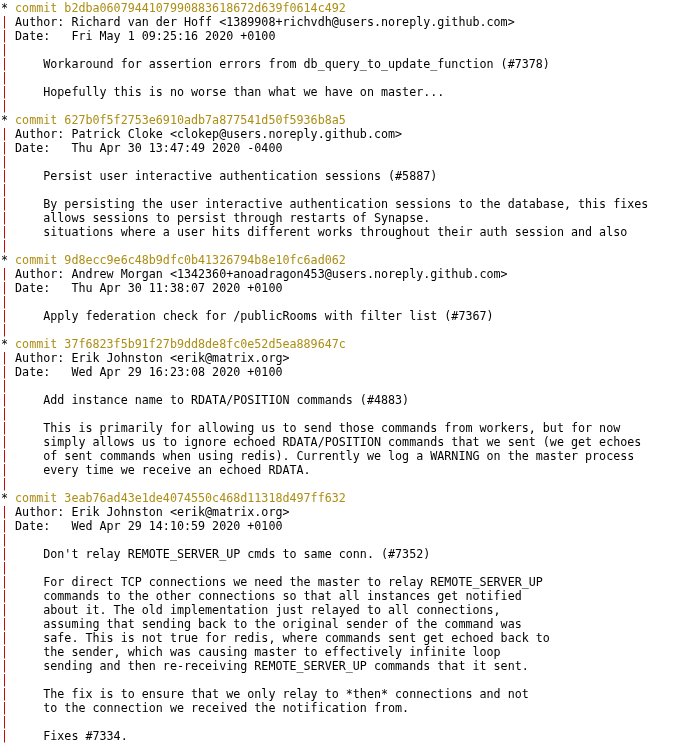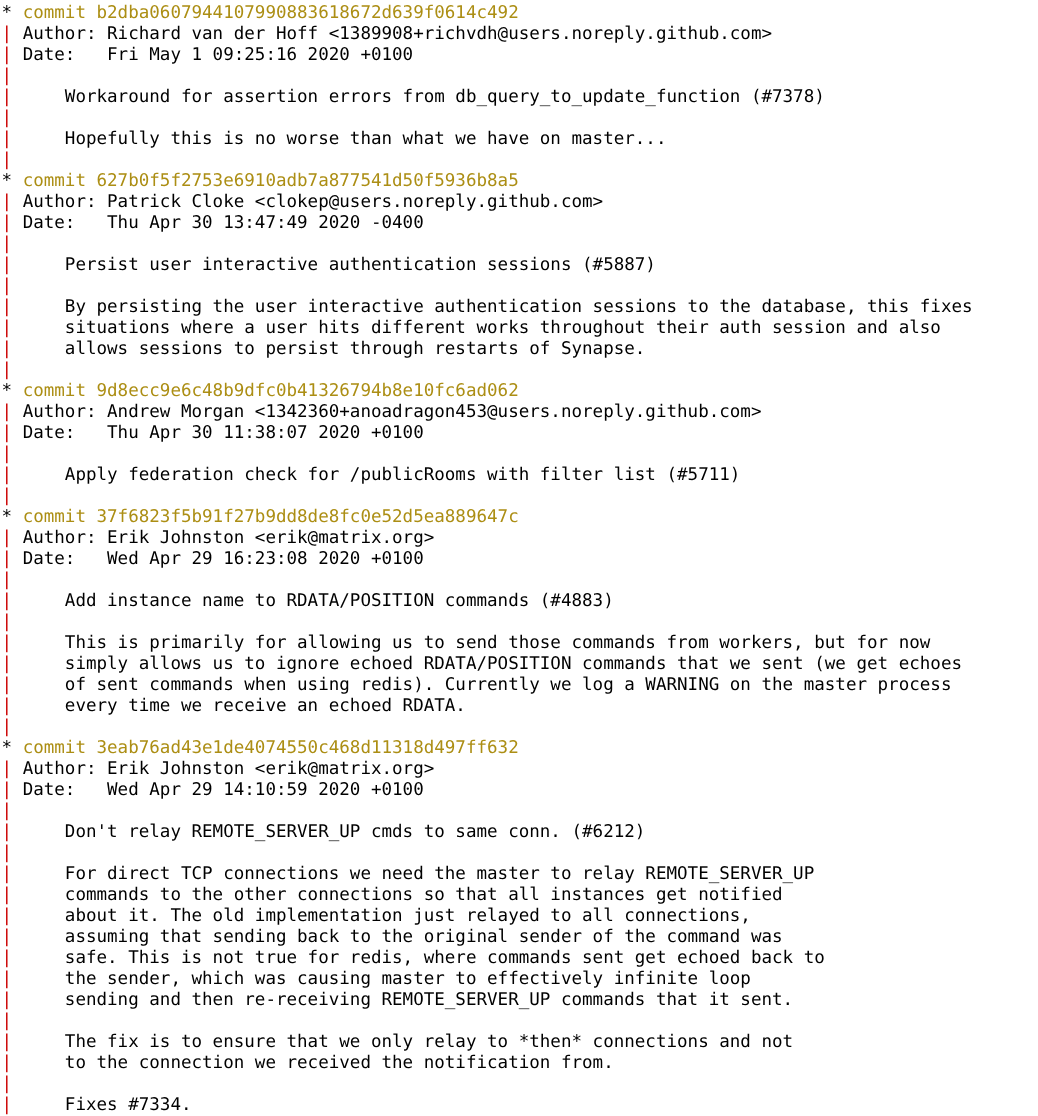--- a/index.html
+++ b/index.html
@@ -51,45 +51,45 @@
       <div class="line"><span class="graph-pipe">|</span><span class="text"></span></div>
       <div class="line"><span class="graph-pipe">|</span><span class="text">     Hopefully this is no worse than what we have on master...</span></div>
       <div class="line"><span class="graph-pipe">|</span><span class="text"></span></div>
       <div class="line"><span class="graph-star">*</span><span class="commit-text"> commit 627b0f5f2753e6910adb7a877541d50f5936b8a5</span></div>
       <div class="line"><span class="graph-pipe">|</span><span class="text"> Author: Patrick Cloke &lt;clokep@users.noreply.github.com&gt;</span></div>
       <div class="line"><span class="graph-pipe">|</span><span class="text"> Date:   Thu Apr 30 13:47:49 2020 -0400</span></div>
       <div class="line"><span class="graph-pipe">|</span><span class="text"></span></div>
       <div class="line"><span class="graph-pipe">|</span><span class="text">     Persist user interactive authentication sessions (#5887)</span></div>
       <div class="line"><span class="graph-pipe">|</span><span class="text"></span></div>
       <div class="line"><span class="graph-pipe">|</span><span class="text">     By persisting the user interactive authentication sessions to the database, this fixes</span></div>
+      <div class="line"><span class="graph-pipe">|</span><span class="text">     allows sessions to persist through restarts of Synapse.</span></div>
       <div class="line"><span class="graph-pipe">|</span><span class="text">     situations where a user hits different works throughout their auth session and also</span></div>
-      <div class="line"><span class="graph-pipe">|</span><span class="text">     allows sessions to persist through restarts of Synapse.</span></div>
       <div class="line"><span class="graph-pipe">|</span><span class="text"></span></div>
       <div class="line"><span class="graph-star">*</span><span class="commit-text"> commit 9d8ecc9e6c48b9dfc0b41326794b8e10fc6ad062</span></div>
       <div class="line"><span class="graph-pipe">|</span><span class="text"> Author: Andrew Morgan &lt;1342360+anoadragon453@users.noreply.github.com&gt;</span></div>
       <div class="line"><span class="graph-pipe">|</span><span class="text"> Date:   Thu Apr 30 11:38:07 2020 +0100</span></div>
       <div class="line"><span class="graph-pipe">|</span><span class="text"></span></div>
-      <div class="line"><span class="graph-pipe">|</span><span class="text">     Apply federation check for /publicRooms with filter list (#5711)</span></div>
+      <div class="line"><span class="graph-pipe">|</span><span class="text">     Apply federation check for /publicRooms with filter list (#7367)</span></div>
       <div class="line"><span class="graph-pipe">|</span><span class="text"></span></div>
       <div class="line"><span class="graph-star">*</span><span class="commit-text"> commit 37f6823f5b91f27b9dd8de8fc0e52d5ea889647c</span></div>
       <div class="line"><span class="graph-pipe">|</span><span class="text"> Author: Erik Johnston &lt;erik@matrix.org&gt;</span></div>
       <div class="line"><span class="graph-pipe">|</span><span class="text"> Date:   Wed Apr 29 16:23:08 2020 +0100</span></div>
       <div class="line"><span class="graph-pipe">|</span><span class="text"></span></div>
       <div class="line"><span class="graph-pipe">|</span><span class="text">     Add instance name to RDATA/POSITION commands (#4883)</span></div>
       <div class="line"><span class="graph-pipe">|</span><span class="text"></span></div>
       <div class="line"><span class="graph-pipe">|</span><span class="text">     This is primarily for allowing us to send those commands from workers, but for now</span></div>
       <div class="line"><span class="graph-pipe">|</span><span class="text">     simply allows us to ignore echoed RDATA/POSITION commands that we sent (we get echoes</span></div>
       <div class="line"><span class="graph-pipe">|</span><span class="text">     of sent commands when using redis). Currently we log a WARNING on the master process</span></div>
       <div class="line"><span class="graph-pipe">|</span><span class="text">     every time we receive an echoed RDATA.</span></div>
       <div class="line"><span class="graph-pipe">|</span><span class="text"></span></div>
       <div class="line"><span class="graph-star">*</span><span class="commit-text"> commit 3eab76ad43e1de4074550c468d11318d497ff632</span></div>
       <div class="line"><span class="graph-pipe">|</span><span class="text"> Author: Erik Johnston &lt;erik@matrix.org&gt;</span></div>
       <div class="line"><span class="graph-pipe">|</span><span class="text"> Date:   Wed Apr 29 14:10:59 2020 +0100</span></div>
       <div class="line"><span class="graph-pipe">|</span><span class="text"></span></div>
-      <div class="line"><span class="graph-pipe">|</span><span class="text">     Don't relay REMOTE_SERVER_UP cmds to same conn. (#6212)</span></div>
+      <div class="line"><span class="graph-pipe">|</span><span class="text">     Don't relay REMOTE_SERVER_UP cmds to same conn. (#7352)</span></div>
       <div class="line"><span class="graph-pipe">|</span><span class="text"></span></div>
       <div class="line"><span class="graph-pipe">|</span><span class="text">     For direct TCP connections we need the master to relay REMOTE_SERVER_UP</span></div>
       <div class="line"><span class="graph-pipe">|</span><span class="text">     commands to the other connections so that all instances get notified</span></div>
       <div class="line"><span class="graph-pipe">|</span><span class="text">     about it. The old implementation just relayed to all connections,</span></div>
       <div class="line"><span class="graph-pipe">|</span><span class="text">     assuming that sending back to the original sender of the command was</span></div>
       <div class="line"><span class="graph-pipe">|</span><span class="text">     safe. This is not true for redis, where commands sent get echoed back to</span></div>
       <div class="line"><span class="graph-pipe">|</span><span class="text">     the sender, which was causing master to effectively infinite loop</span></div>
       <div class="line"><span class="graph-pipe">|</span><span class="text">     sending and then re-receiving REMOTE_SERVER_UP commands that it sent.</span></div>
       <div class="line"><span class="graph-pipe">|</span><span class="text"></span></div>
       <div class="line"><span class="graph-pipe">|</span><span class="text">     The fix is to ensure that we only relay to *then* connections and not</span></div>

